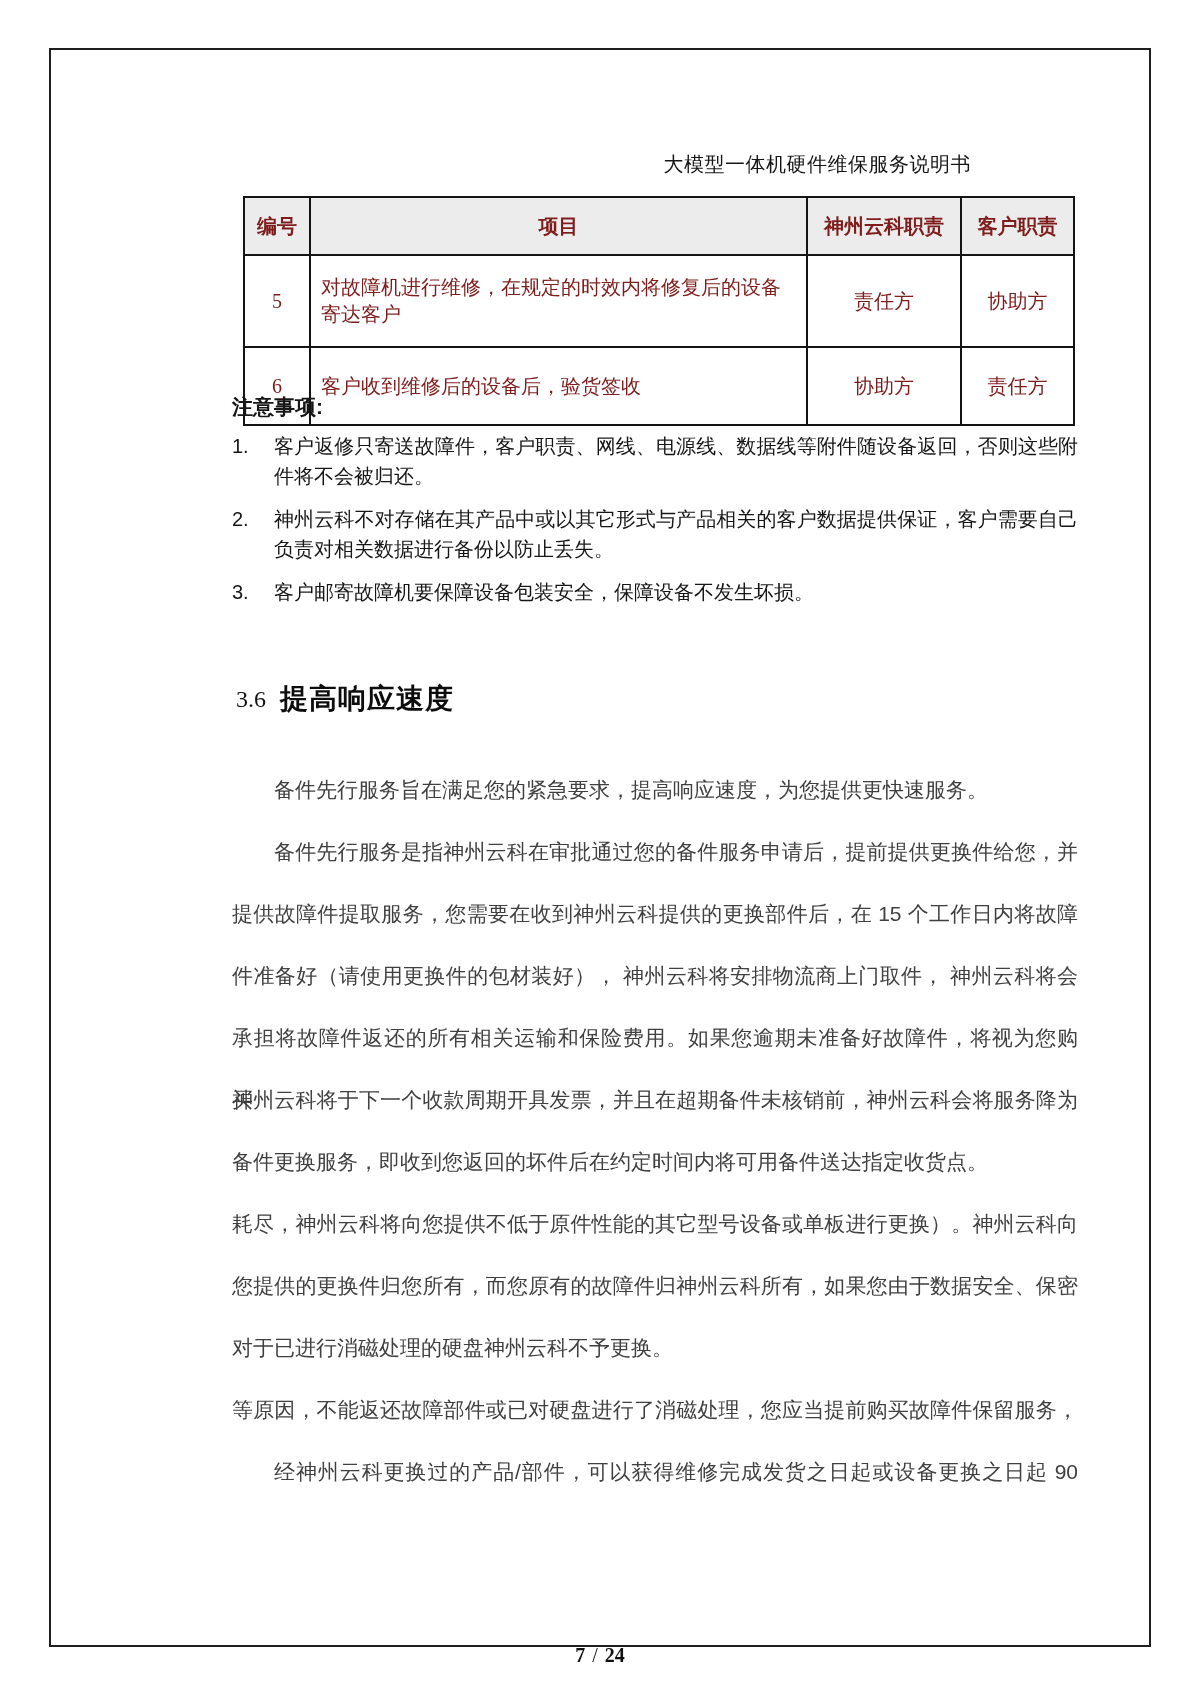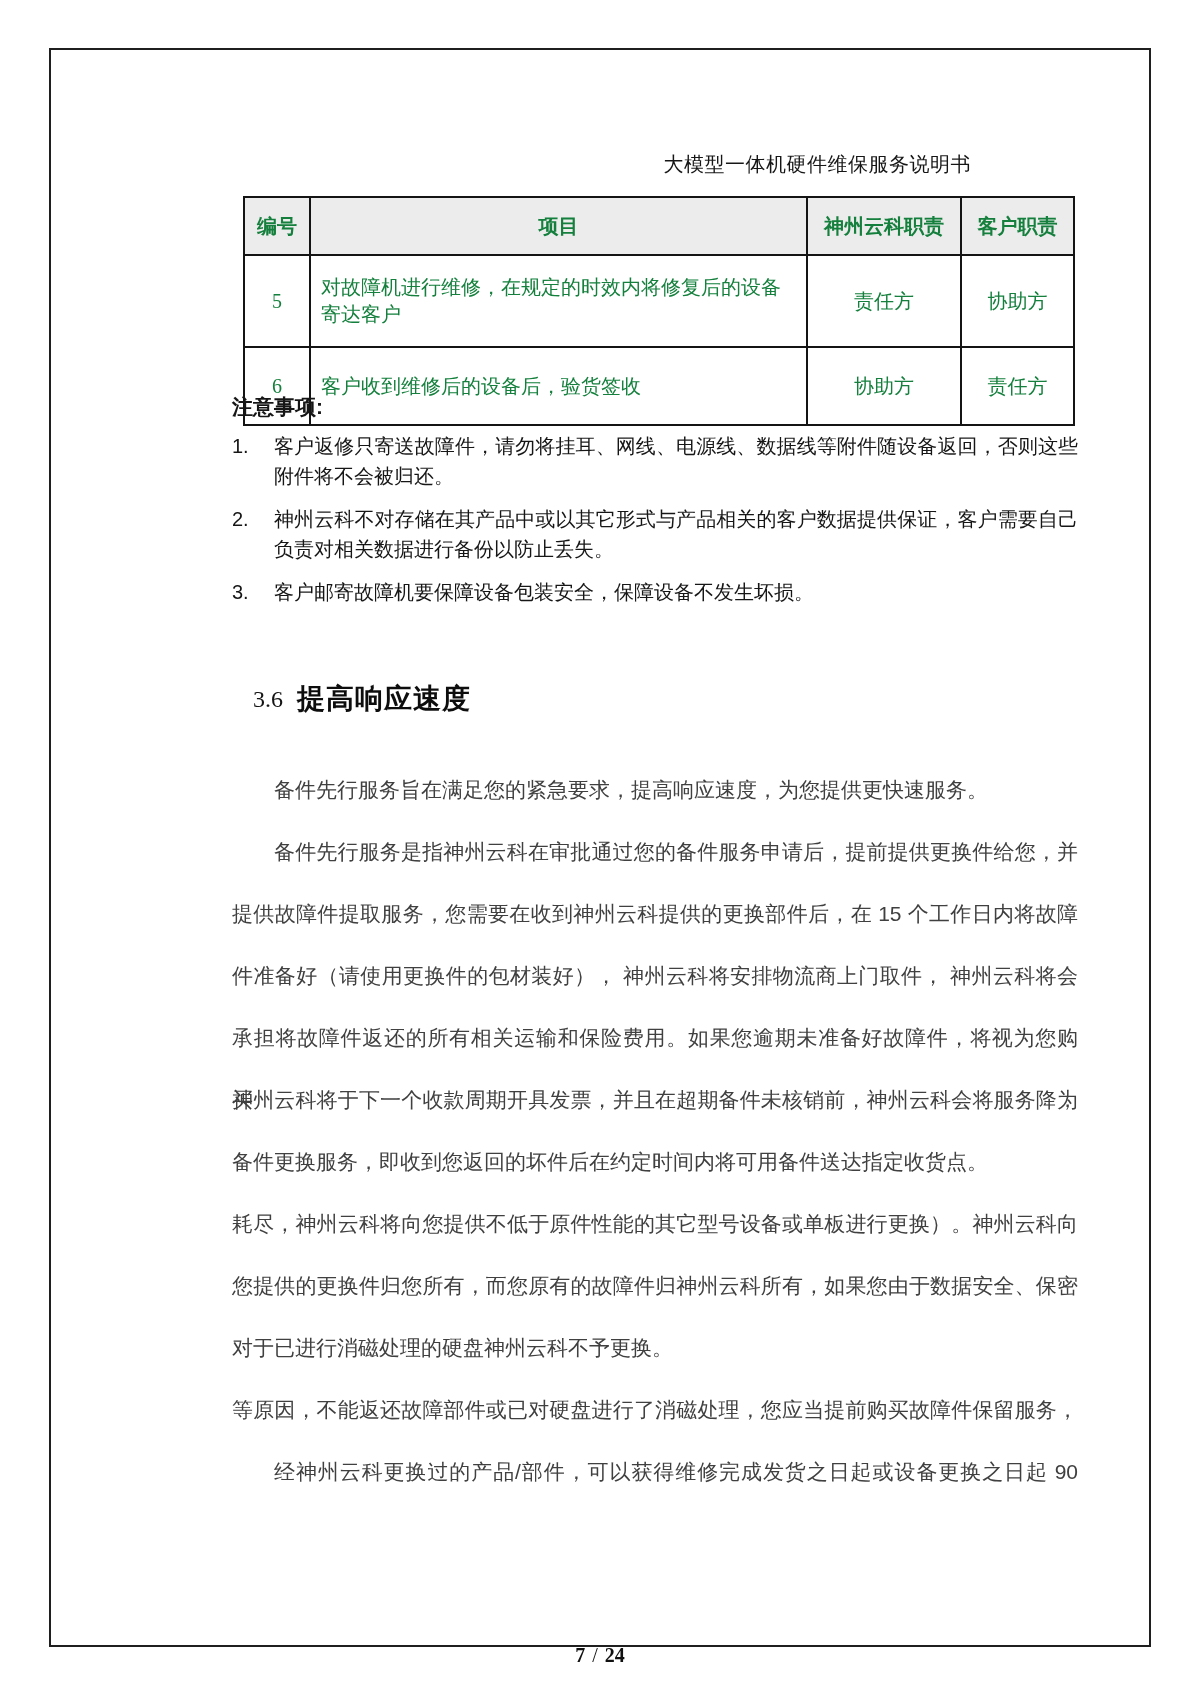--- a/index.html
+++ b/index.html
@@ -41,21 +41,21 @@
   
   .resp-table {
     position: absolute;
     left: 192px;
     top: 146px;
     width: 830px;
     border-collapse: collapse;
     table-layout: fixed;
     font-family: "Liberation Serif", "DejaVu Serif", serif;
     font-size: 20px;
-    color: #15803d;
+    color: #7f1d1d;
   }
   .resp-table th, .resp-table td {
     border: 2px solid #141414;
     vertical-align: middle;
     text-align: center;
     padding: 2px 4px;
     line-height: 27px;
   }
   .resp-table thead th {
     background: #ececec;
@@ -92,21 +92,21 @@
     line-height: 30px;
   }
   .note-text {
     flex: 1;
     line-height: 30px;
     text-align: justify;
   }
   
   .section-heading {
     position: absolute;
-    left: 202px;
+    left: 185px;
     top: 630px;
     display: flex;
     align-items: center;
   }
   .sec-num {
     font-family: "Liberation Serif", "DejaVu Serif", serif;
     font-size: 24px;
     color: #141414;
     margin-right: 14px;
   }
@@ -193,21 +193,21 @@
           <td>协助方</td>
           <td>责任方</td>
         </tr>
       </tbody>
     </table>
 
     <div class="notes">
       <div class="notes-title">注意事项:</div>
       <div class="note-item">
         <span class="note-num">1.</span>
-        <span class="note-text">客户返修只寄送故障件，请勿将挂耳、网线、电源线、数据线等附件随设备返回，否则这些附件将不会被归还。</span>
+        <span class="note-text">客户返修只寄送故障件，客户职责、网线、电源线、数据线等附件随设备返回，否则这些附件将不会被归还。</span>
       </div>
       <div class="note-item">
         <span class="note-num">2.</span>
         <span class="note-text">神州云科不对存储在其产品中或以其它形式与产品相关的客户数据提供保证，客户需要自己负责对相关数据进行备份以防止丢失。</span>
       </div>
       <div class="note-item">
         <span class="note-num">3.</span>
         <span class="note-text">客户邮寄故障机要保障设备包装安全，保障设备不发生坏损。</span>
       </div>
     </div>

